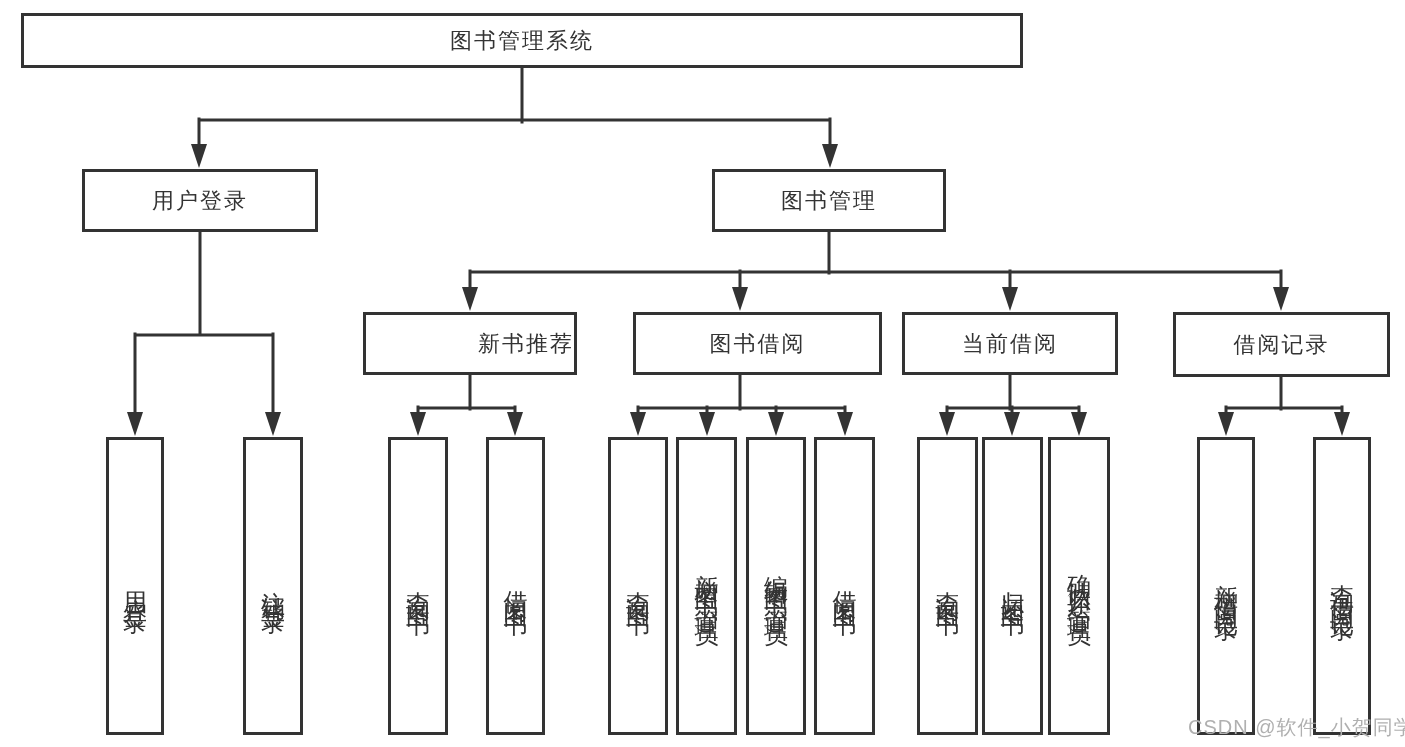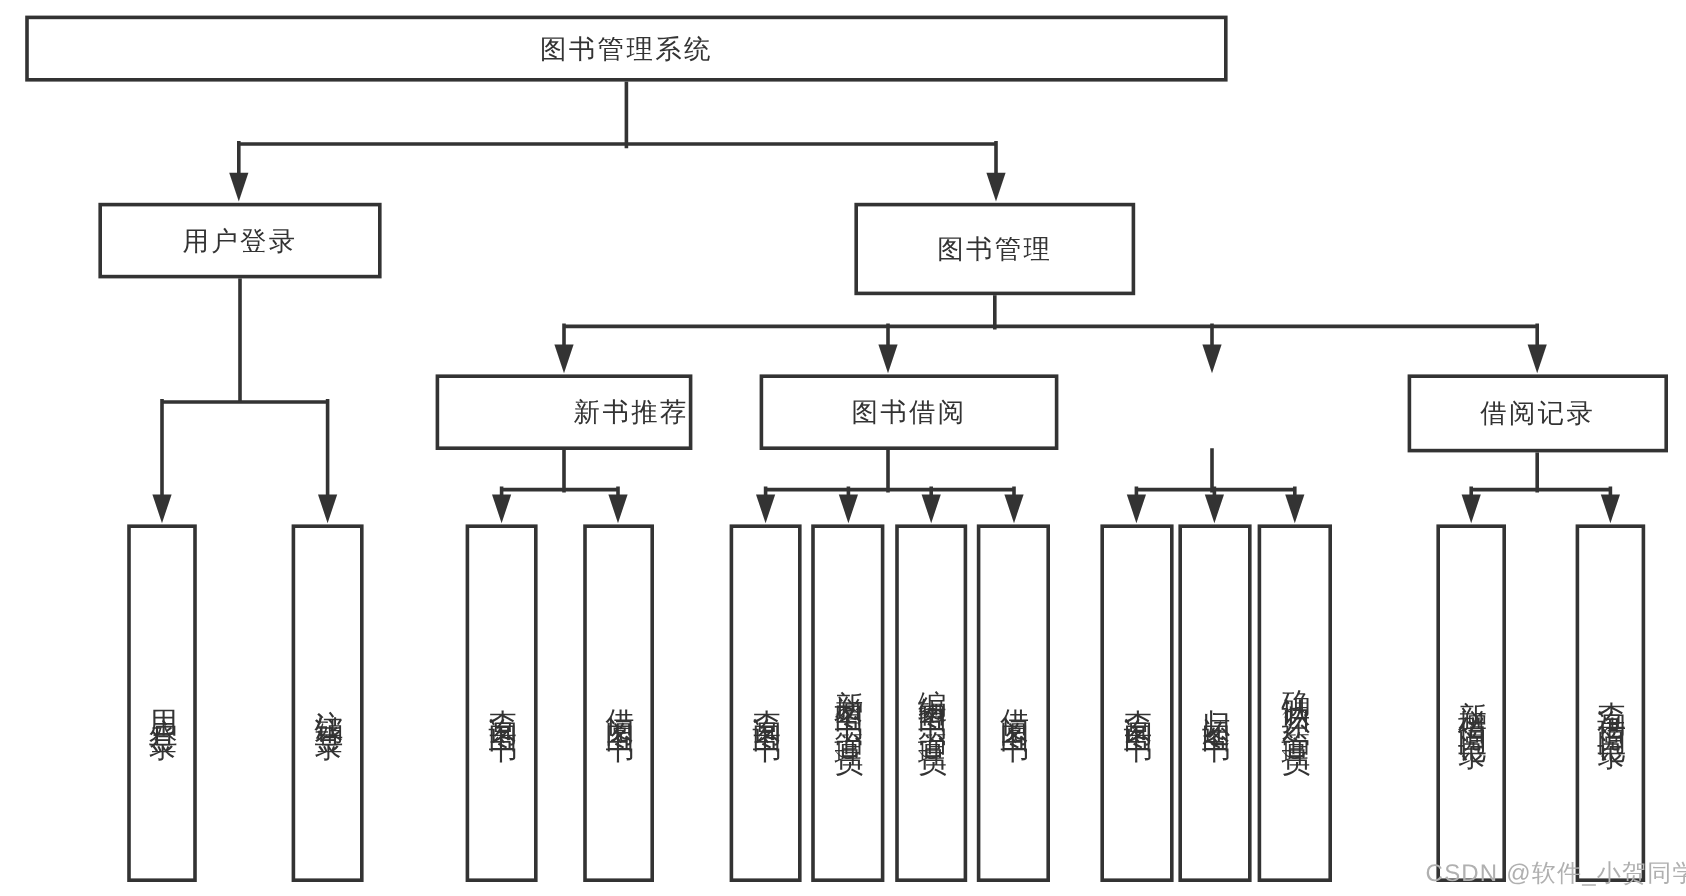--- a/index.html
+++ b/index.html
@@ -112,29 +112,32 @@
       <polygon points="1334,412 1350,412 1342,436" fill="#333333"></polygon>
     </svg>
 
   <div class="box" style="left:21px; top:13px; width:1002px; height:55px;">
     <span>图书管理系统</span>
   </div>
 
   <div class="box" style="left:82px; top:169px; width:236px; height:63px;">
     <span>用户登录</span>
   </div>
-  <div class="box" style="left:712px; top:169px; width:234px; height:77px;">
+  <div class="box" style="left:712px; top:169px; width:234px; height:63px;">
     <span>图书管理</span>
   </div>
 
   <div class="box" style="left:363px; top:312px; width:214px; height:63px;justify-content:flex-end;">
     <span>新书推荐</span>
   </div>
   <div class="box" style="left:633px; top:312px; width:249px; height:63px;">
     <span>图书借阅</span>
+  </div>
+  <div class="box" style="left:902px; top:312px; width:216px; height:63px;">
+    <span>当前借阅</span>
   </div>
   <div class="box" style="left:1173px; top:312px; width:217px; height:65px;">
     <span>借阅记录</span>
   </div>
 
   <div class="box vbox" style="left:106px; width:58px;">
     <span class="vtext">用户登录</span>
   </div>
   <div class="box vbox" style="left:243px; width:60px;">
     <span class="vtext">注销登录</span>

